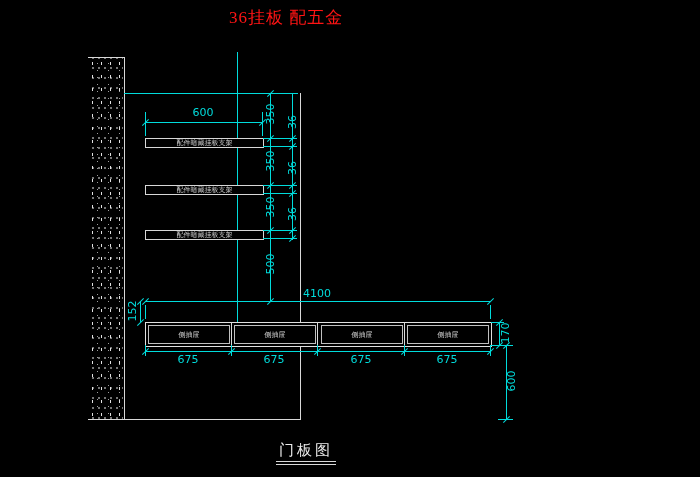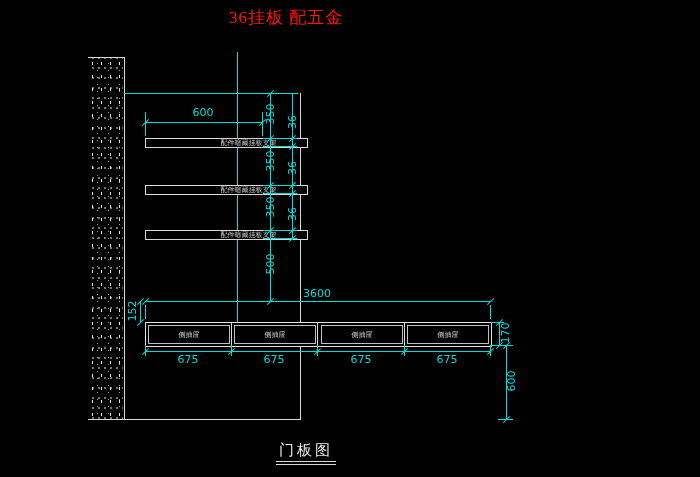--- a/index.html
+++ b/index.html
@@ -17,21 +17,21 @@
        white-space:nowrap;letter-spacing:1px;}
   .wall{position:absolute;
         background-image:
           radial-gradient(#e2e2e2 .7px, transparent .9px),
           radial-gradient(#9f9f9f .6px, transparent .8px),
           radial-gradient(#c8c8c8 .5px, transparent .7px);
         background-size:9px 13px,11px 7px,6px 10px;
         background-position:0 0,4px 3px,2px 6px;}
   .shelf{position:absolute;border:1px solid #d8d8d8;background:#000;color:#cfcfcf;
          font-size:7px;display:flex;align-items:center;justify-content:center;
-         overflow:hidden;white-space:nowrap;padding-left:44px;}
+         overflow:hidden;white-space:nowrap;}
   .cab{position:absolute;border:1px solid #e0e0e0;background:#000;}
   .drawer{position:absolute;border:1px solid #c0c0c0;background:#000;color:#d8d8d8;
           font-size:7px;display:flex;align-items:center;justify-content:center;
           overflow:hidden;white-space:nowrap;}
   .title{position:absolute;color:#ececec;font-size:15px;letter-spacing:3px;white-space:nowrap;}
 </style>
 </head>
 <body>
 
 <div id="canvas">
@@ -75,21 +75,21 @@
   <div class="dimtext vt" style="left:270px;top:161px;">350</div>
   <div class="dimtext vt" style="left:270px;top:207px;">350</div>
   <div class="dimtext vt" style="left:270px;top:264px;">500</div>
   <div class="dimtext vt" style="left:292px;top:122px;">36</div>
   <div class="dimtext vt" style="left:292px;top:168px;">36</div>
   <div class="dimtext vt" style="left:292px;top:214px;">36</div>
 
   <div class="h c" style="left:145px;top:301px;width:345px;"></div>
   <div class="v c" style="left:145px;top:305px;height:14px;"></div>
   <div class="v c" style="left:490px;top:305px;height:14px;"></div>
-  <div class="dimtext" style="left:317px;top:293px;">3600</div>
+  <div class="dimtext" style="left:317px;top:293px;">4100</div>
 
   <div class="v c" style="left:140px;top:301px;height:21px;"></div>
   <div class="dimtext vt" style="left:132px;top:311px;">152</div>
 
   <div class="cab" style="left:145px;top:322px;width:345px;height:23px;"></div>
   <div class="v w" style="left:231px;top:322px;height:23px;"></div>
   <div class="v w" style="left:317px;top:322px;height:23px;"></div>
   <div class="v w" style="left:404px;top:322px;height:23px;"></div>
   <div class="drawer" style="left:148px;top:325px;width:80px;height:17px;">
     <span>侧抽屉</span>

